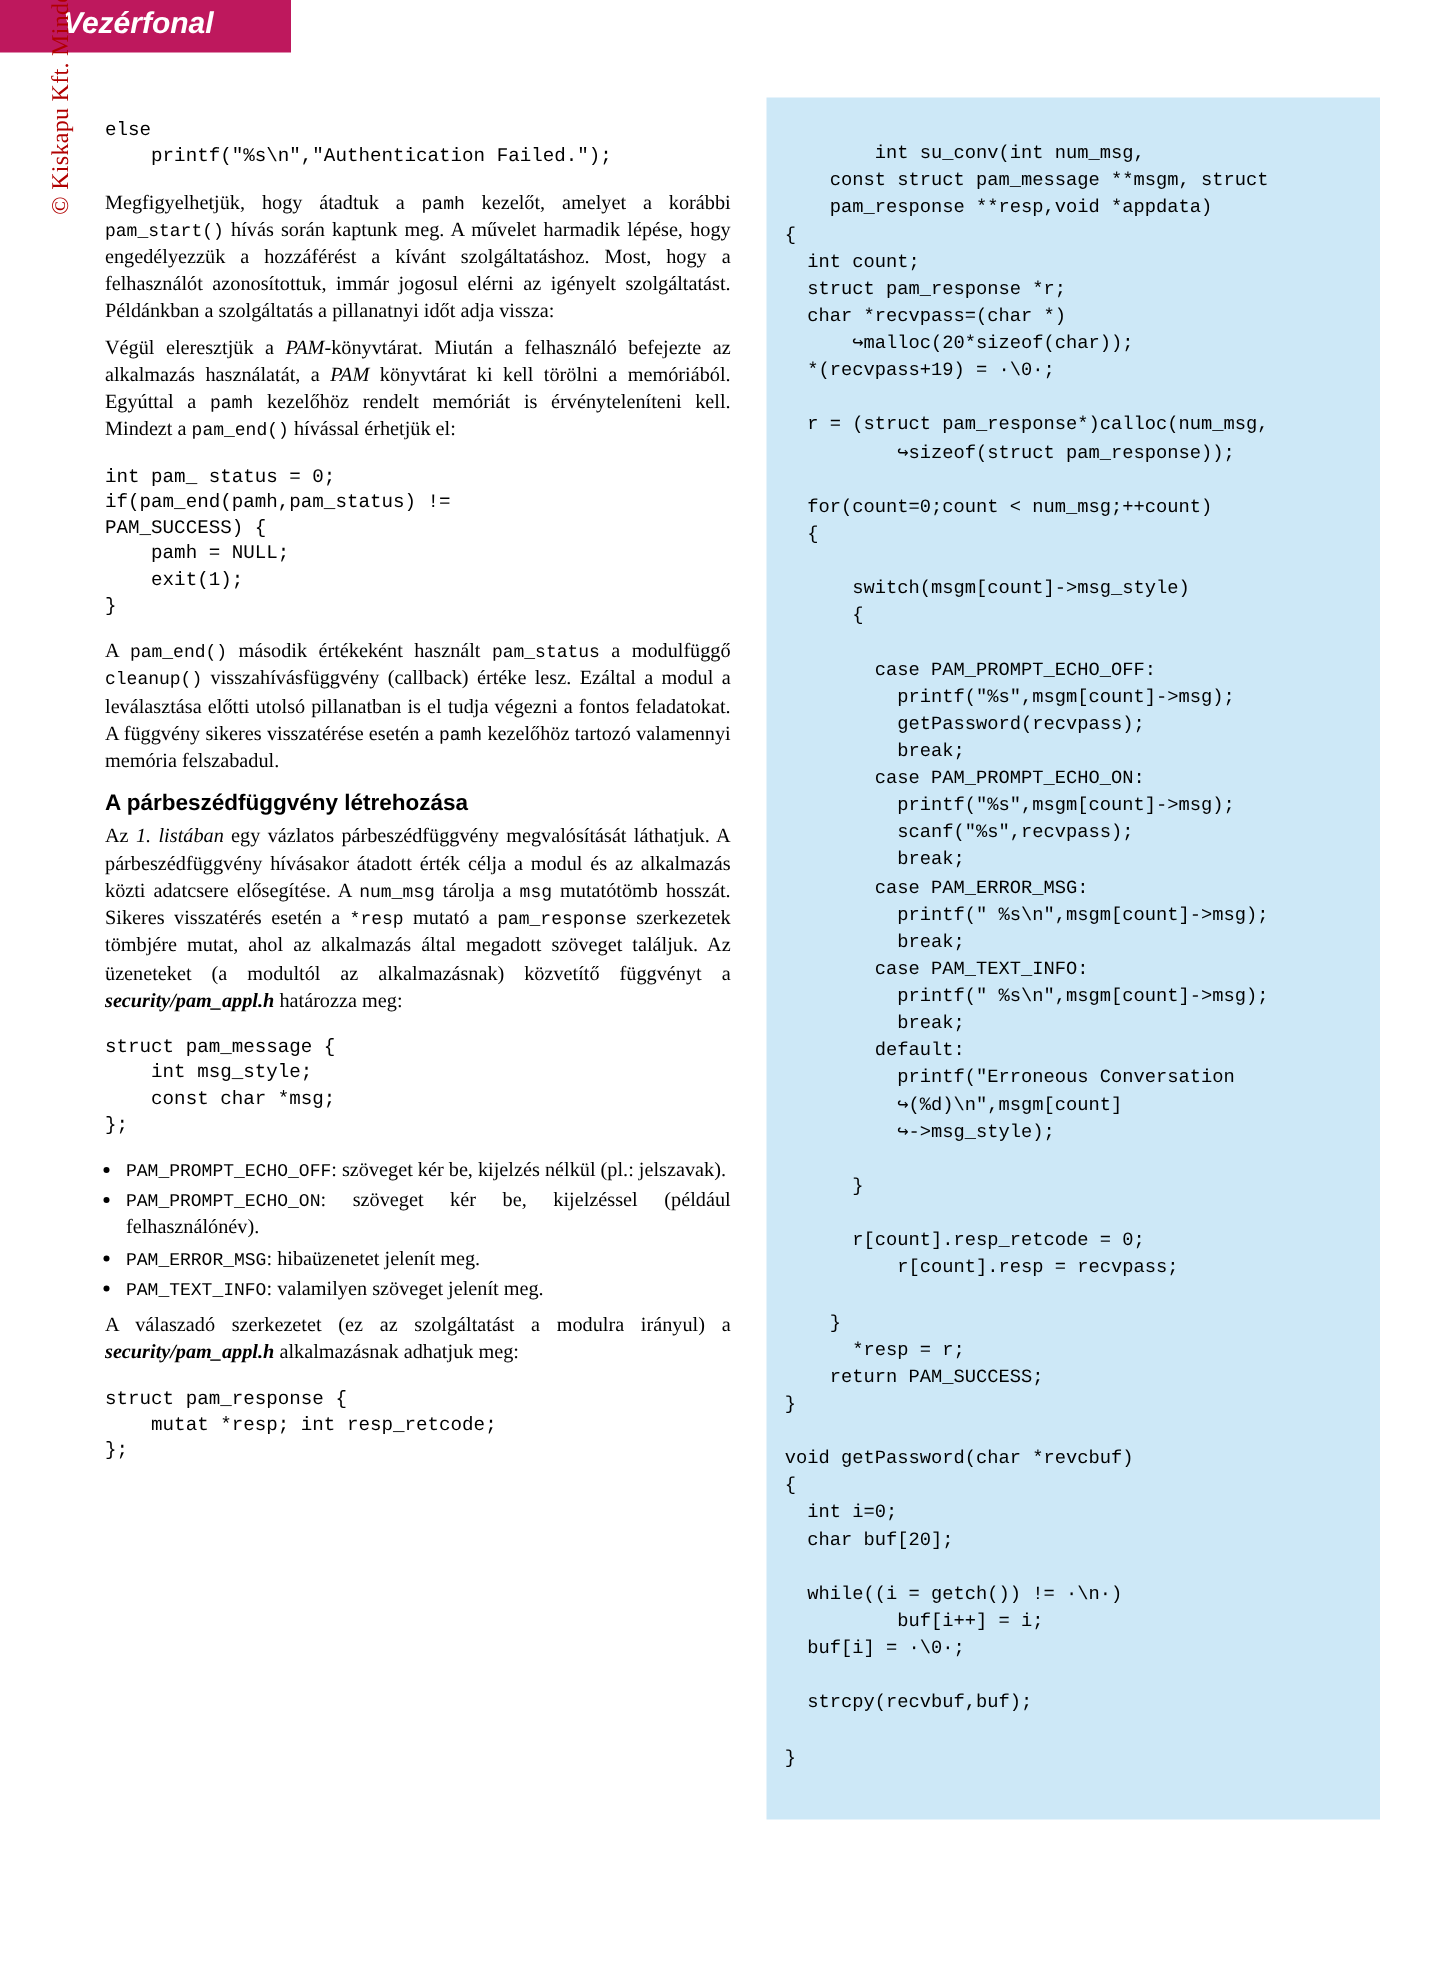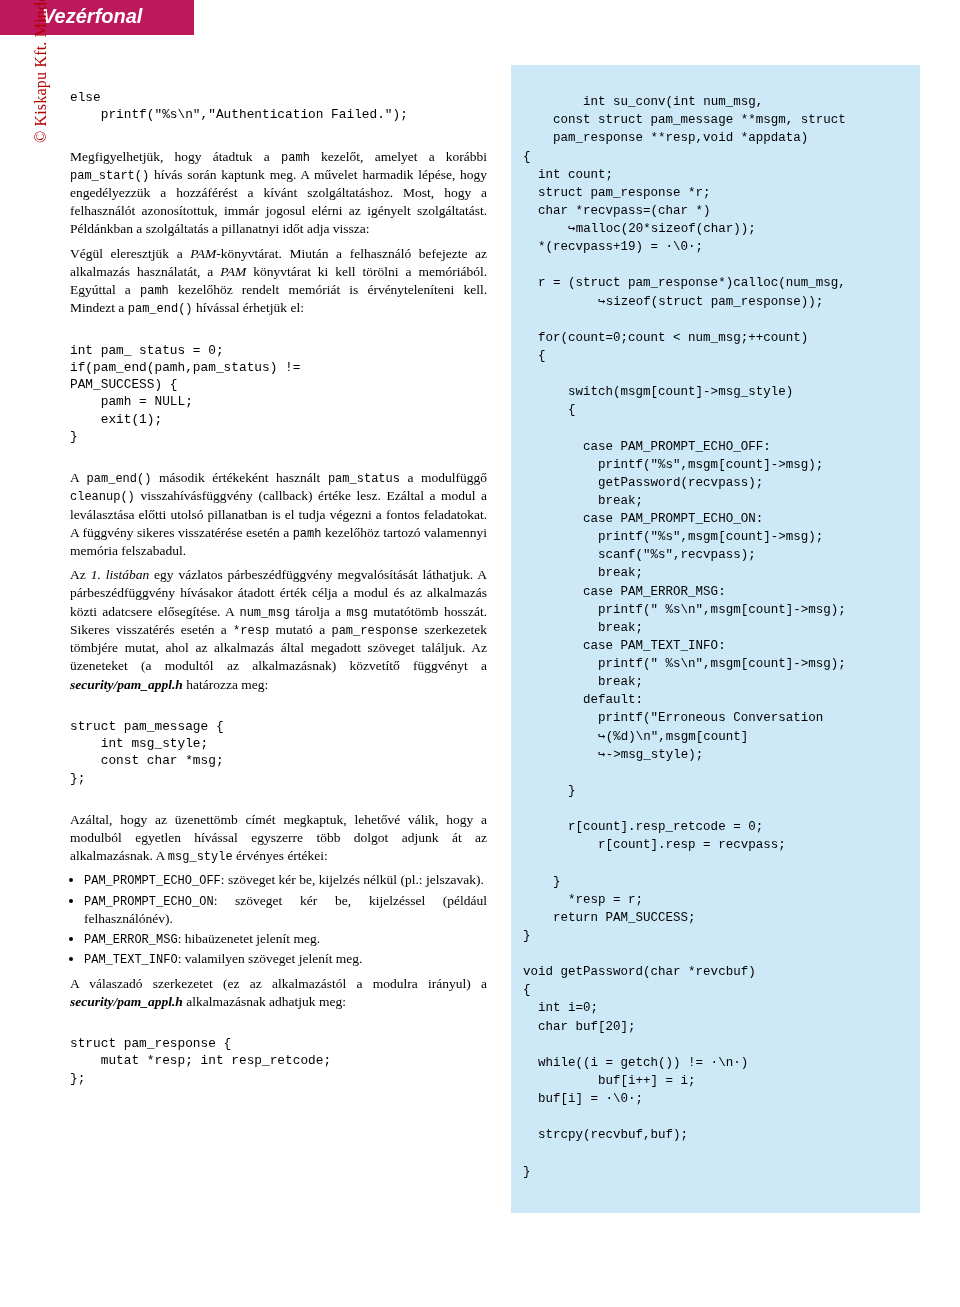--- a/index.html
+++ b/index.html
@@ -70,21 +70,21 @@
   }
   .listing-title .num { font-style: italic; }
   .listing-title .rest { font-style: normal; }
   .mono {
     font-family: 'Courier New', monospace;
     font-size: 12px;
   }
   pre.code {
     font-family: 'Courier New', monospace;
     font-size: 12.8px;
-    margin: 24px 0;
+    margin: 13px 0;
     white-space: pre-wrap;
   }
   p { margin: 0 0 6px 0; text-align: justify; }
   h3 {
     font-family: Arial, sans-serif;
     font-weight: bold;
     font-size: 15px;
     margin: 10px 0 2px 0;
   }
   .bullets { margin: 4px 0 6px 0; padding-left: 14px; }
@@ -121,43 +121,41 @@
 if(pam_end(pamh,pam_status) !=
 PAM_SUCCESS) {
     pamh = NULL;
     exit(1);
 }</pre>
 
       <p>
         <span>A </span><span class="mono">pam_end()</span><span> második értékeként használt </span><span class="mono">pam_status</span><span> a modulfüggő </span><span class="mono">cleanup()</span><span> visszahívásfüggvény (callback) értéke lesz. Ezáltal a modul a leválasztása előtti utolsó pillanatban is el tudja végezni a fontos feladatokat. A függvény sikeres visszatérése esetén a </span><span class="mono">pamh</span><span> kezelőhöz tartozó valamennyi memória felszabadul.</span>
       </p>
 
+      <h3>A párbeszédfüggvény létrehozása</h3>
 
       <p>
         <span>Az </span><span class="ital">1. listában</span><span> egy vázlatos párbeszédfüggvény megvalósítását láthatjuk. A párbeszédfüggvény hívásakor átadott érték célja a modul és az alkalmazás közti adatcsere elősegítése. A </span><span class="mono">num_msg</span><span> tárolja a </span><span class="mono">msg</span><span> mutatótömb hosszát. Sikeres visszatérés esetén a </span><span class="mono">*resp</span><span> mutató a </span><span class="mono">pam_response</span><span> szerkezetek tömbjére mutat, ahol az alkalmazás által megadott szöveget találjuk. Az üzeneteket (a modultól az alkalmazásnak) közvetítő függvényt a </span><span class="ital-bold">security/pam_appl.h</span><span> határozza meg:</span>
       </p>
 
       <pre class="code">struct pam_message {
     int msg_style;
     const char *msg;
 };</pre>
 
-      <p>
-        <span>Azáltal, hogy az üzenettömb címét megkaptuk, lehetővé válik, hogy a modulból egyetlen hívással egyszerre több dolgot adjunk át az alkalmazásnak. A </span><span class="mono">msg_style</span><span> érvényes értékei:</span>
-      </p>
 
       <ul class="bullets">
         <li><span class="mono">PAM_PROMPT_ECHO_OFF</span><span>: szöveget kér be, kijelzés nélkül (pl.: jelszavak).</span></li>
         <li><span class="mono">PAM_PROMPT_ECHO_ON</span><span>: szöveget kér be, kijelzéssel (például felhasználónév).</span></li>
         <li><span class="mono">PAM_ERROR_MSG</span><span>: hibaüzenetet jelenít meg.</span></li>
         <li><span class="mono">PAM_TEXT_INFO</span><span>: valamilyen szöveget jelenít meg.</span></li>
       </ul>
 
       <p>
-        <span>A válaszadó szerkezetet (ez az alkalmazástól a modulra irányul) a </span><span class="ital-bold">security/pam_appl.h</span><span> alkalmazásnak adhatjuk meg:</span>
+        <span>A válaszadó szerkezetet (ez az szolgáltatást a modulra irányul) a </span><span class="ital-bold">security/pam_appl.h</span><span> alkalmazásnak adhatjuk meg:</span>
       </p>
 
       <pre class="code">struct pam_response {
     mutat *resp; int resp_retcode;
 };</pre>
 
     </div>
 
     <div class="col col-right">
       <div class="listing-box">

